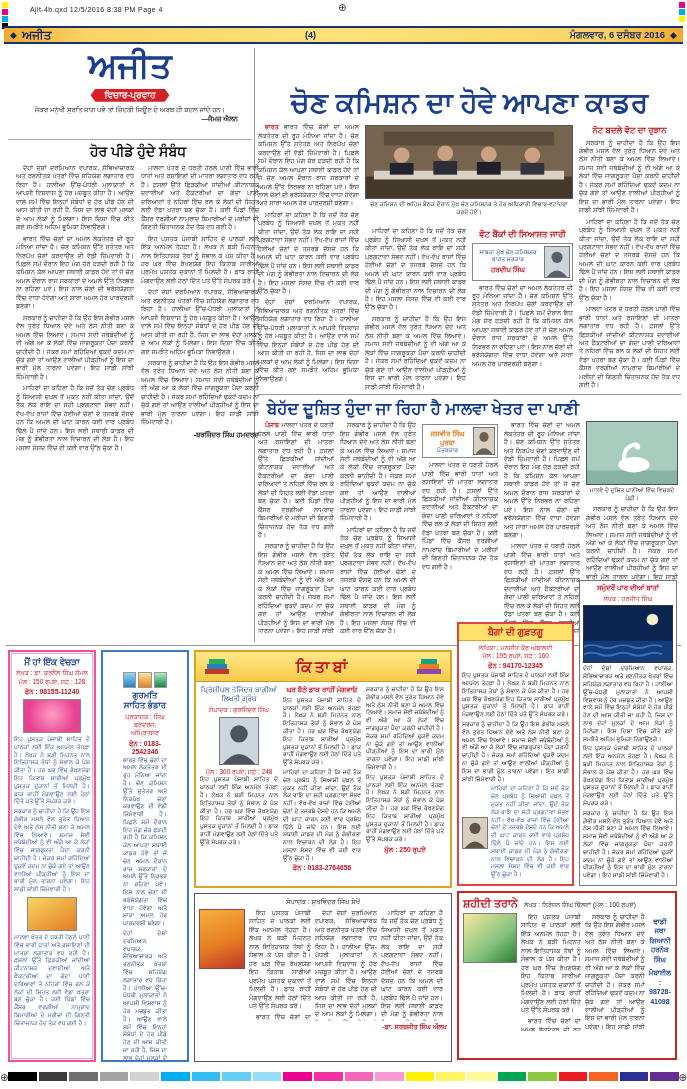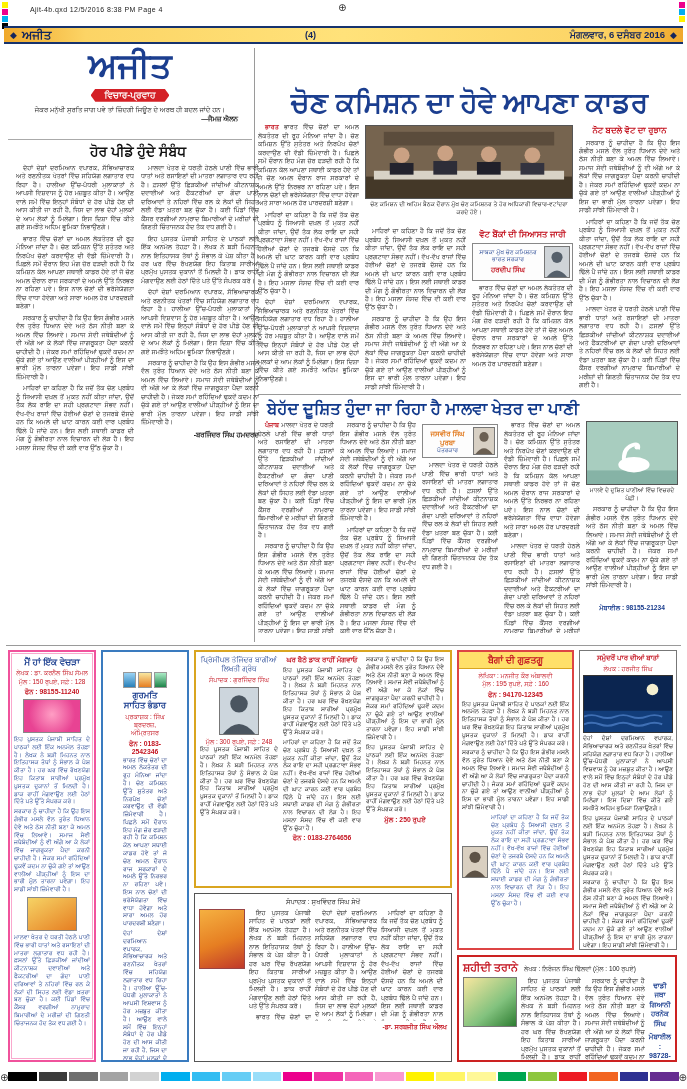--- a/index.html
+++ b/index.html
@@ -104,21 +104,21 @@
   .bhagat-ad { height:169px; border:1.5px solid #555; padding:4px; }
   .bh-title { font-size:13px; font-weight:bold; text-align:center; color:#000; }
   .bh-sub { font-size:6.8px; text-align:center; margin-bottom:3px; color:#222; }
   .bh-body { display:flex; gap:4px; }
   .bh-cover { width:46px; height:60px; flex:none; border:1px solid #944;
               background:linear-gradient(160deg,#f5b041,#e67e22 55%,#c0392b); }
   .bh-col { width:62px; height:112px; overflow:hidden; }
   .bh-sign { text-align:right; color:#c41420; font-weight:bold; font-size:6.6px; margin-top:2px; }
 
   .right-col { width:220px; display:flex; flex-direction:column; gap:5px; }
-  .right-top { display:flex; gap:5px; height:300px; }
+  .right-top { display:flex; gap:5px; height:236px;align-items:flex-end; }
   .bagan-ad { width:117px; border:2px solid #d44; }
   .bagan-title { background:#ffe06a; color:#c41420; font-weight:bold; font-size:9.5px; text-align:center; padding:2px 0; border-bottom:1px solid #d9a520; }
   .bagan-in { padding:3px; }
   .bagan-foot { display:flex; gap:3px; align-items:center; margin-top:2px; }
   .parvasi-ad { width:98px; border:1.5px solid #777; padding:3px; }
   .sea-img { width:90px; height:58px; border:1px solid #333; margin:2px auto; }
   .sea-img svg { display:block; width:100%; height:100%; }
   .shahidi-ad { height:169px; border:2px solid #c22; padding:4px; }
   .sh-head { display:flex; align-items:baseline; gap:6px; }
   .sh-title { color:#c41420; font-weight:bold; font-size:11px; }
@@ -332,20 +332,33 @@
       <div class="ad-txt" style="color:#14307a">
         <p>ਭਾਰਤ ਵਿੱਚ ਚੋਣਾਂ ਦਾ ਅਮਲ ਲੋਕਤੰਤਰ ਦੀ ਰੂਹ ਮੰਨਿਆ ਜਾਂਦਾ ਹੈ। ਚੋਣ ਕਮਿਸ਼ਨ ਉੱਤੇ ਸੁਤੰਤਰ ਅਤੇ ਨਿਰਪੱਖ ਚੋਣਾਂ ਕਰਵਾਉਣ ਦੀ ਵੱਡੀ ਜ਼ਿੰਮੇਵਾਰੀ ਹੈ। ਪਿਛਲੇ ਸਮੇਂ ਦੌਰਾਨ ਇਹ ਮੰਗ ਜ਼ੋਰ ਫੜਦੀ ਰਹੀ ਹੈ ਕਿ ਕਮਿਸ਼ਨ ਕੋਲ ਆਪਣਾ ਸਥਾਈ ਕਾਡਰ ਹੋਵੇ ਤਾਂ ਜੋ ਚੋਣ ਅਮਲ ਦੌਰਾਨ ਰਾਜ ਸਰਕਾਰਾਂ ਦੇ ਅਮਲੇ ਉੱਤੇ ਨਿਰਭਰ ਨਾ ਰਹਿਣਾ ਪਵੇ। ਇਸ ਨਾਲ ਚੋਣਾਂ ਦੀ ਭਰੋਸੇਯੋਗਤਾ ਵਿੱਚ ਵਾਧਾ ਹੋਵੇਗਾ ਅਤੇ ਸਾਰਾ ਅਮਲ ਹੋਰ ਪਾਰਦਰਸ਼ੀ ਬਣੇਗਾ।</p>
         <p>ਦੋਹਾਂ ਦੇਸ਼ਾਂ ਦਰਮਿਆਨ ਵਪਾਰਕ, ਸੱਭਿਆਚਾਰਕ ਅਤੇ ਰਣਨੀਤਕ ਖੇਤਰਾਂ ਵਿੱਚ ਸਹਿਯੋਗ ਲਗਾਤਾਰ ਵਧ ਰਿਹਾ ਹੈ। ਹਾਲੀਆ ਉੱਚ-ਪੱਧਰੀ ਮੁਲਾਕਾਤਾਂ ਨੇ ਆਪਸੀ ਵਿਸ਼ਵਾਸ ਨੂੰ ਹੋਰ ਮਜ਼ਬੂਤ ਕੀਤਾ ਹੈ। ਆਉਣ ਵਾਲੇ ਸਮੇਂ ਵਿੱਚ ਇਨ੍ਹਾਂ ਸੰਬੰਧਾਂ ਦੇ ਹੋਰ ਪੀਡੇ ਹੋਣ ਦੀ ਆਸ ਕੀਤੀ ਜਾ ਰਹੀ ਹੈ, ਜਿਸ ਦਾ ਲਾਭ ਦੋਹਾਂ ਮੁਲਕਾਂ ਦੇ ਆਮ ਲੋਕਾਂ ਨੂੰ ਮਿਲੇਗਾ। ਇਸ ਦਿਸ਼ਾ ਵਿੱਚ ਕੀਤੇ ਗਏ ਸਮਝੌਤੇ ਅਹਿਮ ਭੂਮਿਕਾ ਨਿਭਾਉਣਗੇ।</p>
         <p>ਇਹ ਪੁਸਤਕ ਪੰਜਾਬੀ ਸਾਹਿਤ ਦੇ ਪਾਠਕਾਂ ਲਈ ਇੱਕ ਅਨਮੋਲ ਤੋਹਫ਼ਾ ਹੈ। ਲੇਖਕ ਨੇ ਬੜੀ ਮਿਹਨਤ ਨਾਲ ਇਤਿਹਾਸਕ ਤੱਥਾਂ ਨੂੰ ਸੰਭਾਲ ਕੇ ਪੇਸ਼ ਕੀਤਾ ਹੈ। ਹਰ ਘਰ ਵਿੱਚ ਰੱਖਣਯੋਗ ਇਹ ਕਿਤਾਬ ਸਾਰੀਆਂ ਪ੍ਰਮੁੱਖ ਪੁਸਤਕ ਦੁਕਾਨਾਂ ਤੋਂ ਮਿਲਦੀ ਹੈ। ਡਾਕ ਰਾਹੀਂ ਮੰਗਵਾਉਣ ਲਈ ਹੇਠਾਂ ਦਿੱਤੇ ਪਤੇ ਉੱਤੇ ਸੰਪਰਕ ਕਰੋ।</p>
         <p>ਮਾਹਿਰਾਂ ਦਾ ਕਹਿਣਾ ਹੈ ਕਿ ਜਦੋਂ ਤੱਕ ਚੋਣ ਪ੍ਰਬੰਧ ਨੂੰ ਸਿਆਸੀ ਦਖ਼ਲ ਤੋਂ ਮੁਕਤ ਨਹੀਂ ਕੀਤਾ ਜਾਂਦਾ, ਉਦੋਂ ਤੱਕ ਲੋਕ ਰਾਇ ਦਾ ਸਹੀ ਪ੍ਰਗਟਾਵਾ ਸੰਭਵ ਨਹੀਂ। ਵੱਖ-ਵੱਖ ਰਾਜਾਂ ਵਿੱਚ ਹੋਈਆਂ ਚੋਣਾਂ ਦੇ ਤਜਰਬੇ ਦੱਸਦੇ ਹਨ ਕਿ ਅਮਲੇ ਦੀ ਘਾਟ ਕਾਰਨ ਕਈ ਵਾਰ ਪ੍ਰਬੰਧ ਢਿੱਲੇ ਪੈ ਜਾਂਦੇ ਹਨ। ਇਸ ਲਈ ਸਥਾਈ ਕਾਡਰ ਦੀ ਮੰਗ ਨੂੰ ਗੰਭੀਰਤਾ ਨਾਲ ਵਿਚਾਰਨ ਦੀ ਲੋੜ ਹੈ। ਇਹ ਮਸਲਾ ਸੰਸਦ ਵਿੱਚ ਵੀ ਕਈ ਵਾਰ ਉੱਠ ਚੁੱਕਾ ਹੈ।</p>
       </div>
     </div>
 
     <div class="center-col">
       <div class="ad books-ad">
+        <div class="books-banner">
+          <svg width="26" height="20" viewBox="0 0 26 20">
+            <rect x="1" y="12" width="24" height="5" fill="#c0392b"></rect>
+              <rect x="3" y="7" width="20" height="5" fill="#2980b9"></rect>
+              <rect x="5" y="2" width="16" height="5" fill="#27ae60"></rect>
+          </svg>
+          <span class="title">ਕਿਤਾਬਾਂ</span>
+          <svg width="26" height="20" viewBox="0 0 26 20">
+            <rect x="1" y="12" width="24" height="5" fill="#8e44ad"></rect>
+              <rect x="3" y="7" width="20" height="5" fill="#e67e22"></rect>
+              <rect x="5" y="2" width="16" height="5" fill="#16a085"></rect>
+          </svg>
+        </div>
         <div class="books-inner">
           <div class="bk-col">
             <div class="bk-title">ਪ੍ਰਿੰਸੀਪਲ ਤੇਜਿੰਦਰ ਬਾਗੀਆਂ ਲਿਖਤੀ ਗ੍ਰੰਥ</div>
             <div class="ad-line-red">ਸੰਪਾਦਕ : ਗੁਰਜਿੰਦਰ ਸਿੰਘ</div>
             <div class="headshot" style="width:40px;height:48px;margin:3px auto">
               <svg viewBox="0 0 26 32" preserveAspectRatio="none">
                   <rect width="26" height="32" fill="#cdd6dd"></rect>
                   <circle cx="13" cy="11" r="6" fill="#4a5560"></circle>
                   <path d="M2 32 Q13 18 24 32 Z" fill="#4a5560"></path>
                 </svg>

